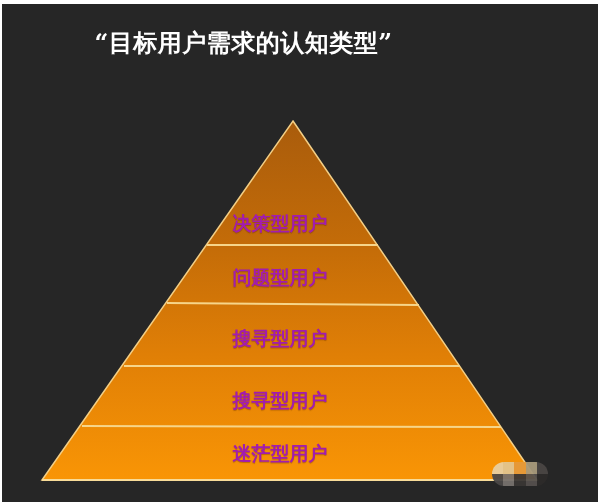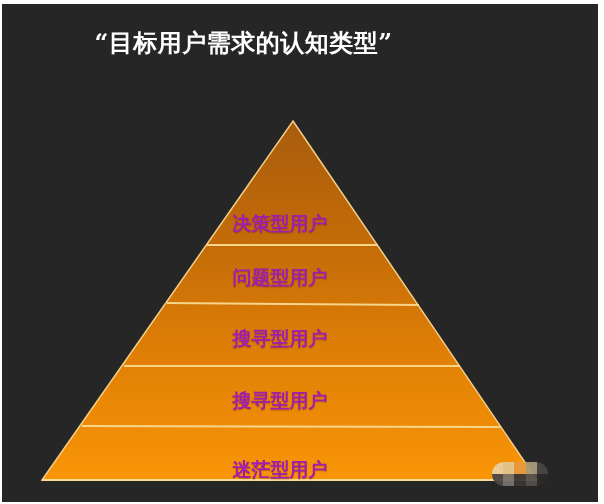--- a/index.html
+++ b/index.html
@@ -90,21 +90,21 @@
   <line x1="124" y1="366" x2="460" y2="366" stroke="#f6d58a" stroke-width="2"></line>
   <line x1="82" y1="426" x2="501" y2="427" stroke="#f6d58a" stroke-width="2"></line>
 
   <line x1="42" y1="480" x2="537" y2="480" stroke="#f8dc98" stroke-width="2"></line>
 </svg>
 
 <div class="tier-label" style="top:211px;">决策型用户</div>
 <div class="tier-label" style="top:265px;">问题型用户</div>
 <div class="tier-label" style="top:326px;">搜寻型用户</div>
 <div class="tier-label" style="top:388px;">搜寻型用户</div>
-<div class="tier-label" style="top:441px;margin-top:16px;">迷茫型用户</div>
+<div class="tier-label" style="top:441px;">迷茫型用户</div>
 
 <div class="watermark">
   <span style="background:#e9cfa0"></span>
   <span style="background:#e2c58f"></span>
   <span style="background:#e69a3a"></span>
   <span style="background:#a89a7c"></span>
   <span style="background:#4a4644"></span>
   <span style="background:#4b4847"></span>
   <span style="background:#77716d"></span>
   <span style="background:#3a3634"></span>

